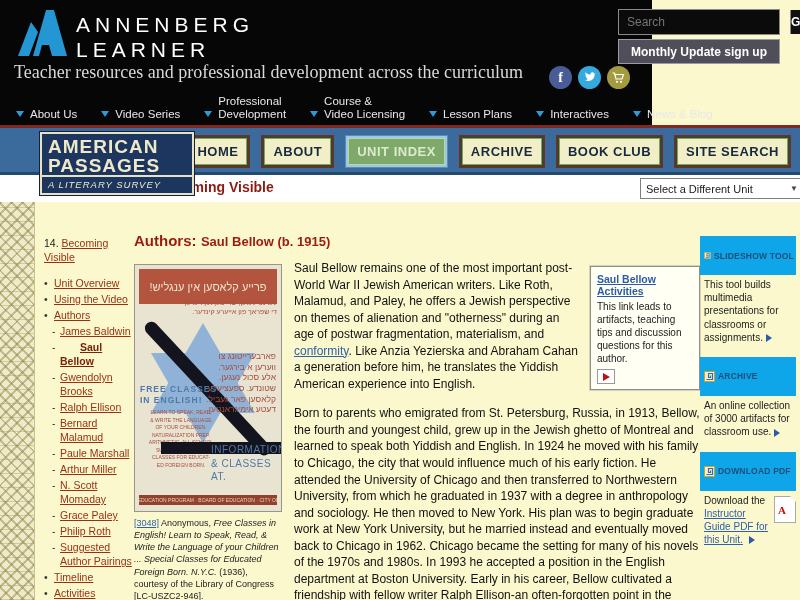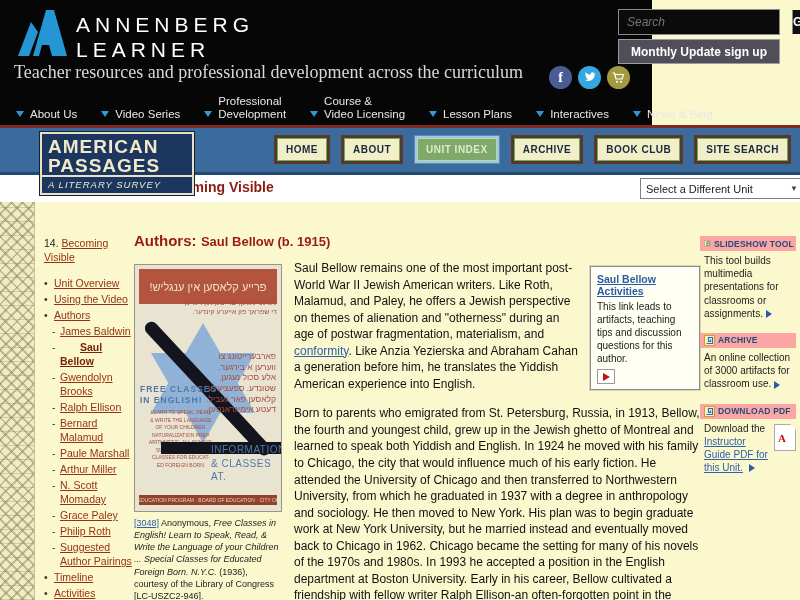--- a/index.html
+++ b/index.html
@@ -5,42 +5,42 @@
   html,body{margin:0;padding:0;}
   body{font-family:"Liberation Sans", sans-serif;}
   #page{position:relative;width:800px;height:600px;overflow:hidden;background:#FBF8CD;}
 
   
   .hdr{position:absolute;left:0;top:0;width:652px;height:125px;background:#060606;}
   .logo{position:absolute;left:12px;top:8px;}
   .brand{position:absolute;left:76px;top:12px;color:#fff;font-size:21px;letter-spacing:5px;line-height:25px;font-weight:400;}
   .tagline{position:absolute;left:14px;top:62px;color:#D9D9D9;font-family:"Liberation Serif",serif;font-size:18px;}
   .searchwrap{position:absolute;left:618px;top:9px;width:160px;height:24px;display:flex;border:1px solid #8A8A8A;background:#0B0B0B;}
-  .searchwrap input{flex:1;background:transparent;border:0;outline:none;color:#E6E6E6;font-size:12px;padding:0 4px 0 8px;font-family:"Liberation Sans",sans-serif;font-style:italic;}
+  .searchwrap input{flex:1;background:transparent;border:0;outline:none;color:#E6E6E6;font-size:12px;padding:0 4px 0 8px;font-family:"Liberation Sans",sans-serif;}
   .mag{align-self:center;margin-right:4px;}
   .gobtn{width:38px;border-left:1px solid #8A8A8A;background:#101010;color:#fff;font-size:12px;font-weight:bold;display:flex;align-items:center;justify-content:center;cursor:pointer;}
   .monthly{position:absolute;left:618px;top:39px;width:160px;height:23px;background:#4F4E59;border:1px solid #9B9BA6;color:#fff;font-size:12px;font-weight:bold;display:flex;align-items:center;justify-content:center;}
   .social{position:absolute;right:22px;top:66px;display:flex;gap:6px;}
   .circ{width:23px;height:23px;border-radius:50%;display:flex;align-items:center;justify-content:center;color:#fff;}
   .fb{background:#4A5C96;font-family:"Liberation Serif",serif;font-weight:bold;font-size:14px;}
   .tw{background:#35A8DF;}
   .cart{background:#A49B41;}
   .topnav{position:absolute;left:16px;top:88px;width:770px;display:flex;}
   .nav-item{display:flex;flex-direction:column;justify-content:flex-end;height:32px;margin-right:24px;cursor:pointer;}
   .nav-top{color:#E8E8E8;font-size:11.5px;margin-left:14px;margin-bottom:1px;}
   .nav-top:empty{display:none;}
   .nav-row{display:flex;align-items:center;}
   .tri-down{width:0;height:0;border-left:4px solid transparent;border-right:4px solid transparent;border-top:6px solid #2E9BD6;margin-right:6px;}
   .nav-lbl{color:#E8E8E8;font-size:11.5px;white-space:nowrap;}
 
   
   .redrule{position:absolute;left:0;top:125px;width:800px;height:3px;background:#7E2A23;}
   .banner{position:absolute;left:0;top:128px;width:800px;height:44px;background:#3A6B9C;border-bottom:3px solid #24496F;}
   .bbtns{position:absolute;right:10px;top:136px;display:flex;gap:13px;}
-  .bbtn{background:#F2EFC8;color:#17293E;font-size:10px;font-weight:bold;letter-spacing:.5px;padding:6px 9px;border:2px solid #3A4430;box-shadow:0 0 0 1px #7E2A23, inset 0 0 0 1px #86A05A;white-space:nowrap;cursor:pointer;}
+  .bbtn{background:#F2EFC8;color:#17293E;font-size:13px;font-weight:bold;letter-spacing:.5px;padding:6px 9px;border:2px solid #3A4430;box-shadow:0 0 0 1px #7E2A23, inset 0 0 0 1px #86A05A;white-space:nowrap;cursor:pointer;}
   .bbtn.active{background:#7FA96B;color:#DCEBCB;border:2px solid #9CC8E8;box-shadow:0 0 0 1px #5E8AB5, inset 0 0 0 1px #B9D8A0;}
   .aplogo{position:absolute;left:8px;top:132px;width:150px;background:#1C3660;border:2px solid #E8E2C2;box-shadow:0 0 0 1px #10223F;z-index:5;margin-left:32px;}
   .aplogo .l1{color:#EFE9C9;font-size:19px;letter-spacing:1px;font-weight:bold;font-family:"Liberation Sans",sans-serif;padding:3px 6px 0 6px;line-height:19px;}
   .aplogo .l2{color:#EFE9C9;font-size:19px;letter-spacing:1px;font-weight:bold;padding:0 6px;line-height:19px;}
   .aplogo .sub{border-top:2px solid #E8E2C2;color:#EFE9C9;font-style:italic;font-size:9.5px;letter-spacing:1px;padding:2px 6px 3px 6px;}
 
   
   .subhdr{position:absolute;left:0;top:175px;width:800px;height:27px;background:#fff;}
   .unitidx{position:absolute;left:54px;top:183px;color:#1F3A6E;font-size:10px;font-weight:bold;letter-spacing:2.5px;}
   .pagetitle{position:absolute;left:134px;top:179px;color:#8B1A10;font-size:14px;font-weight:bold;}
@@ -95,21 +95,21 @@
   .p-top2{position:absolute;left:38px;top:33px;width:104px;color:#A94D3D;font-size:7px;line-height:1.3;text-align:right;direction:rtl;white-space:pre-line;}
   .p-mid{position:absolute;right:5px;top:86px;width:88px;color:#A94D3D;font-size:8.5px;line-height:1.25;text-align:right;direction:rtl;white-space:pre-line;}
   .p-free{position:absolute;left:5px;top:119px;width:80px;color:#4E79A8;font-size:8.5px;font-weight:bold;letter-spacing:1px;line-height:1.3;white-space:pre-line;}
   .p-learn{position:absolute;left:5px;top:144px;width:82px;color:#A94D3D;font-size:5px;line-height:1.5;text-align:center;white-space:pre-line;}
   .p-info{position:absolute;left:76px;top:178px;width:66px;color:#4E79A8;font-size:10px;letter-spacing:.5px;line-height:1.35;white-space:pre-line;}
   .p-foot{position:absolute;left:4px;right:4px;bottom:6px;height:10px;background:#93402F;color:#E8D9B8;font-size:5px;display:flex;align-items:center;justify-content:center;white-space:nowrap;overflow:hidden;}
 
   
   .rail{position:absolute;left:704px;top:34px;width:92px;}
   .rail-sec{margin-bottom:13px;}
-  .rail-h{background:#fca5a5;display:flex;align-items:center;gap:3px;padding:2px 2px;margin-left:-4px;padding-left:4px;}
+  .rail-h{background:#0ea5e9;display:flex;align-items:center;gap:3px;padding:14px 2px;margin-left:-4px;padding-left:4px;}
   .rail-h .t{color:#1F4E79;font-size:8.5px;font-weight:bold;letter-spacing:.2px;white-space:nowrap;}
   .rail-b{font-size:10px;color:#222;line-height:1.32;margin-top:3px;}
   .arrow-r{display:inline-block;width:0;height:0;border-left:6px solid #2B5BA8;border-top:4px solid transparent;border-bottom:4px solid transparent;margin-left:3px;vertical-align:middle;cursor:pointer;}
   .pdficon{float:right;width:20px;height:25px;background:#fff;border:1px solid #aaa;position:relative;margin:2px 0 2px 3px;cursor:pointer;}
   .pdficon::after{content:"";position:absolute;right:-1px;top:-1px;border-left:6px solid transparent;border-top:6px solid #FBF8CD;}
   .pdficon .g{position:absolute;left:3px;top:6px;color:#C01010;font-size:11px;font-weight:bold;font-family:"Liberation Serif",serif;}
   .clearfix::after{content:"";display:block;clear:both;}
 </style>
 </head>
 <body>

